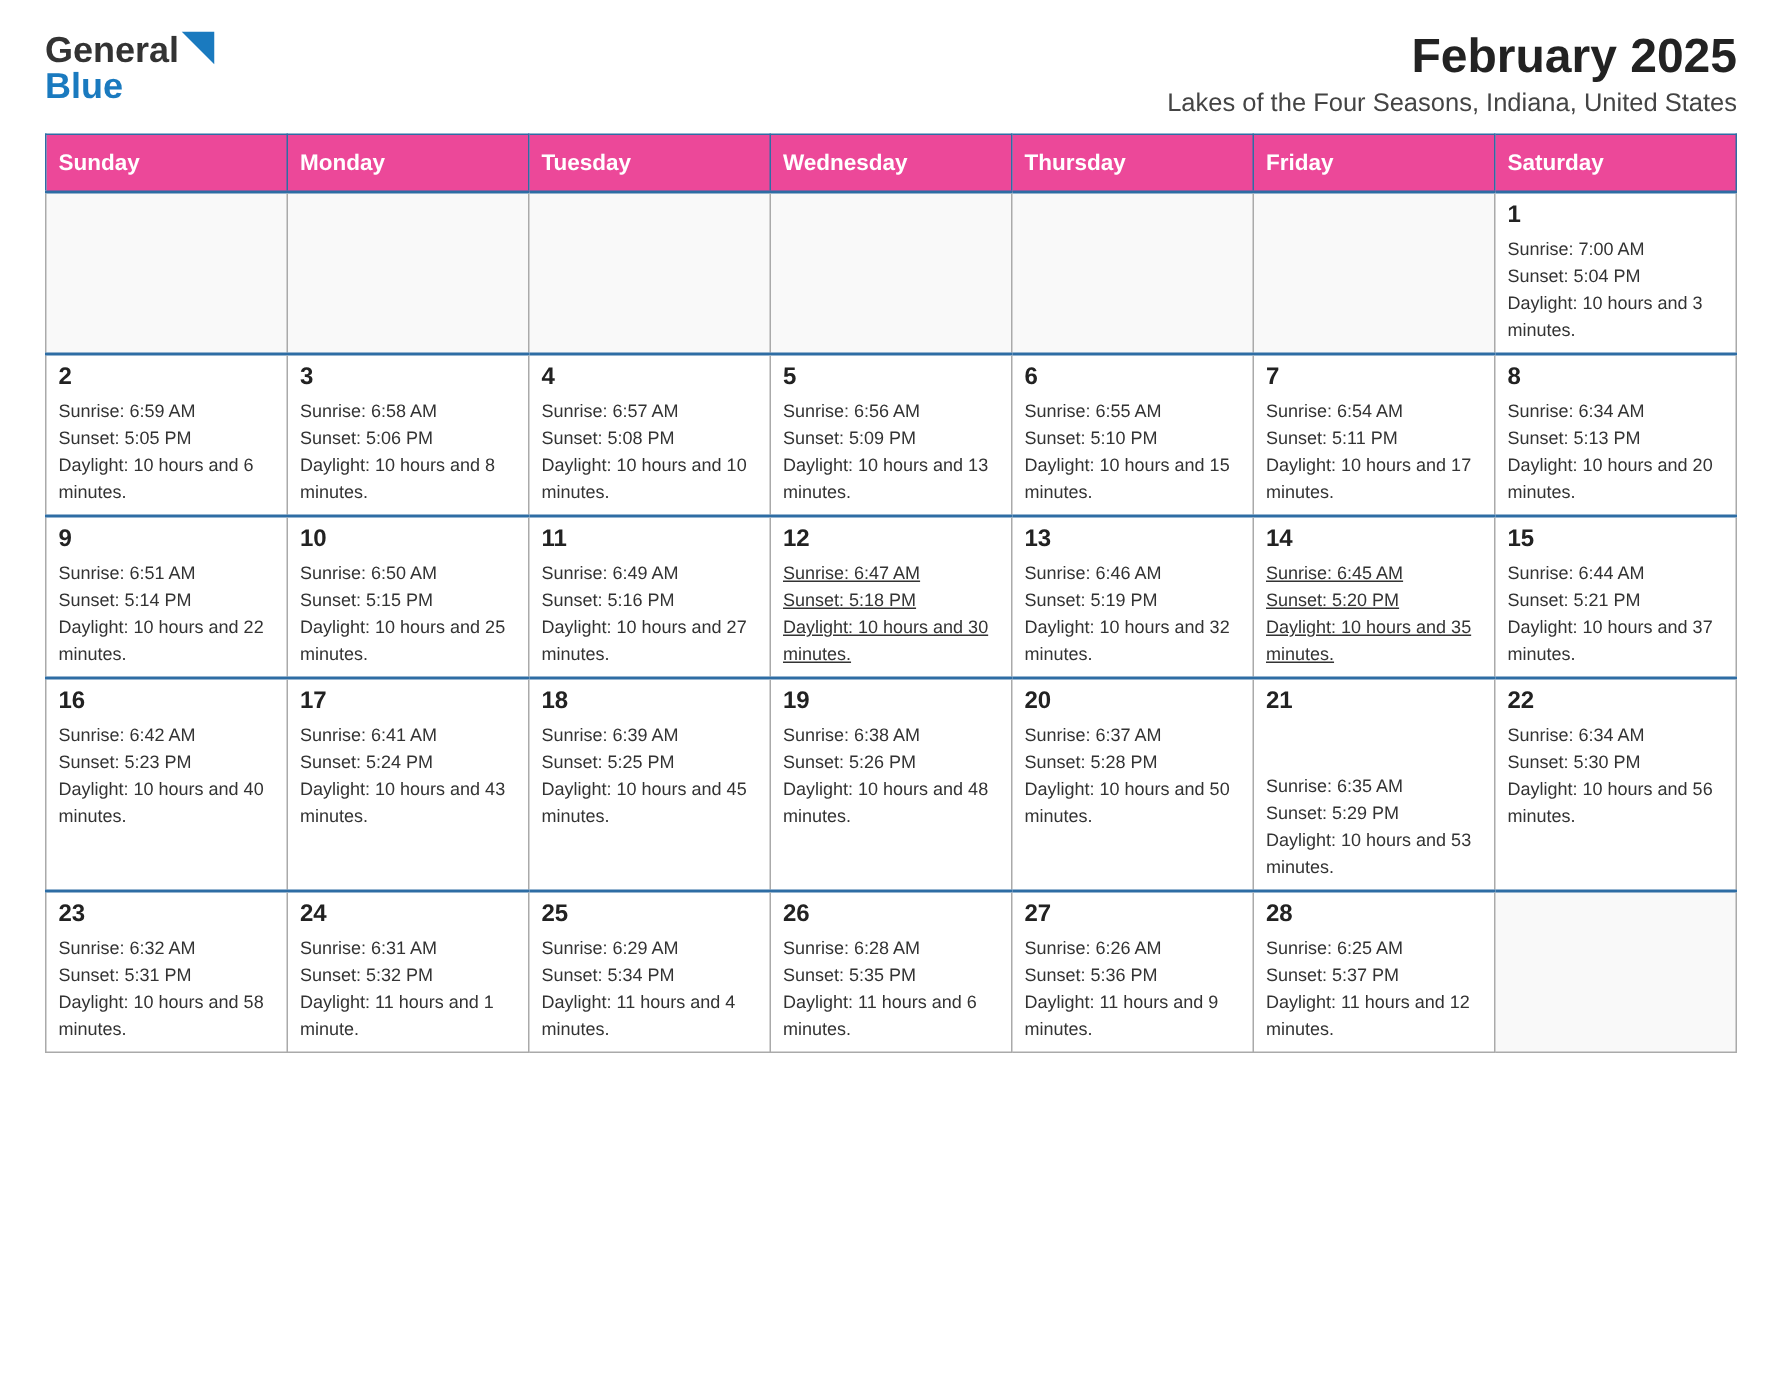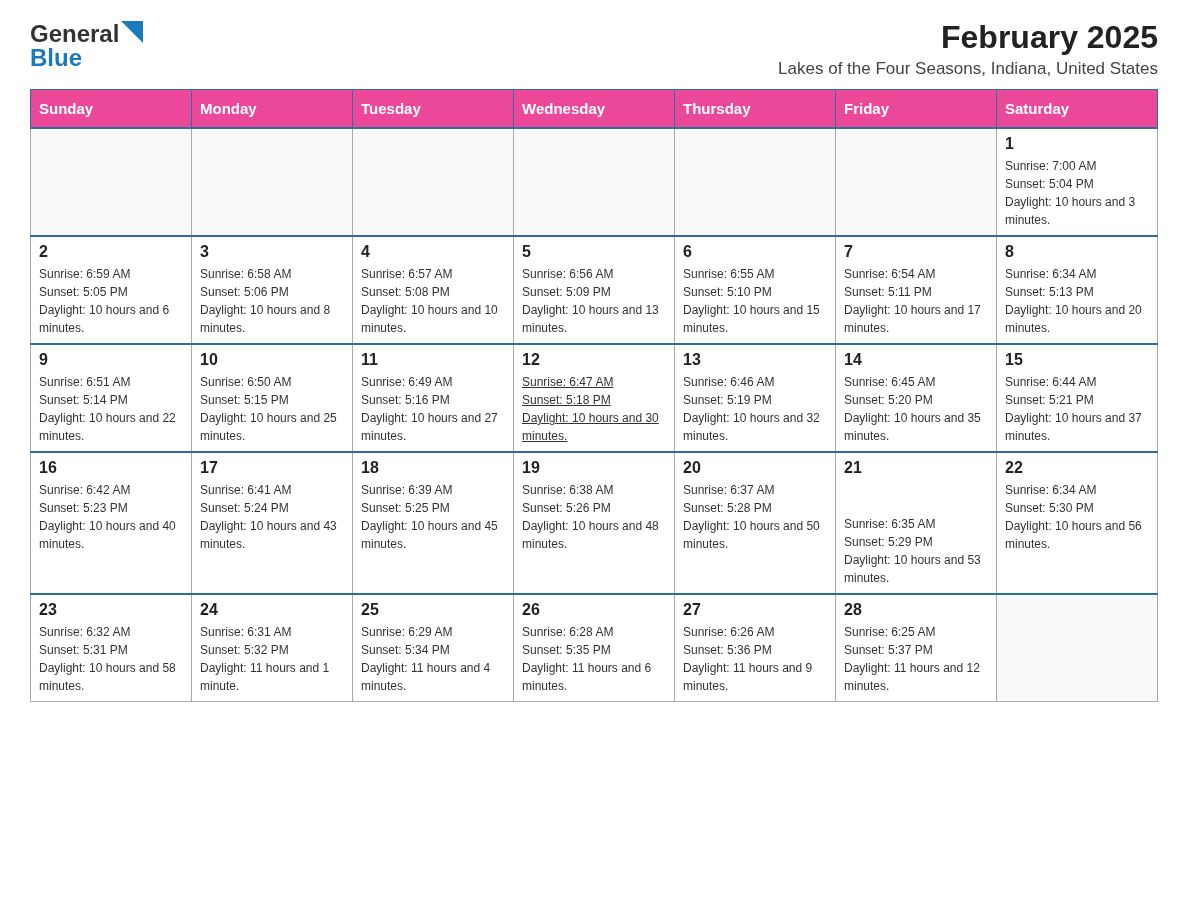--- a/index.html
+++ b/index.html
@@ -204,21 +204,21 @@
 Daylight: 10 hours and 30 minutes.</div>
         </td>
         <td>
           <span class="day-number">13</span>
           <div class="day-info" style="white-space: pre-line;">Sunrise: 6:46 AM
 Sunset: 5:19 PM
 Daylight: 10 hours and 32 minutes.</div>
         </td>
         <td>
           <span class="day-number">14</span>
-          <div class="day-info" style="white-space: pre-line;">Sunrise: 6:45 AM
+          <div class="day-info" style="white-space: pre-line; text-decoration: underline;">Sunrise: 6:45 AM
 Sunset: 5:20 PM
 Daylight: 10 hours and 35 minutes.</div>
         </td>
         <td>
           <span class="day-number">15</span>
           <div class="day-info" style="white-space: pre-line;">Sunrise: 6:44 AM
 Sunset: 5:21 PM
 Daylight: 10 hours and 37 minutes.</div>
         </td>
       </tr>

